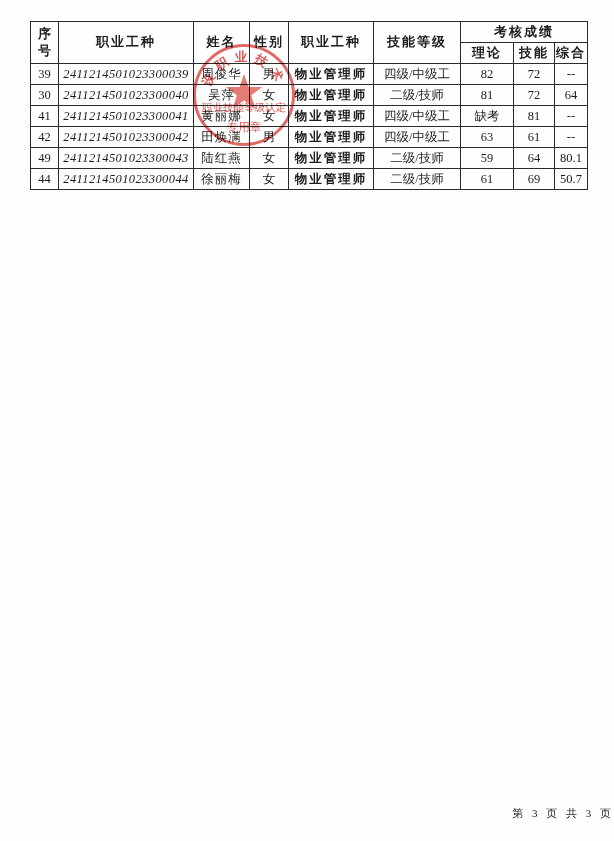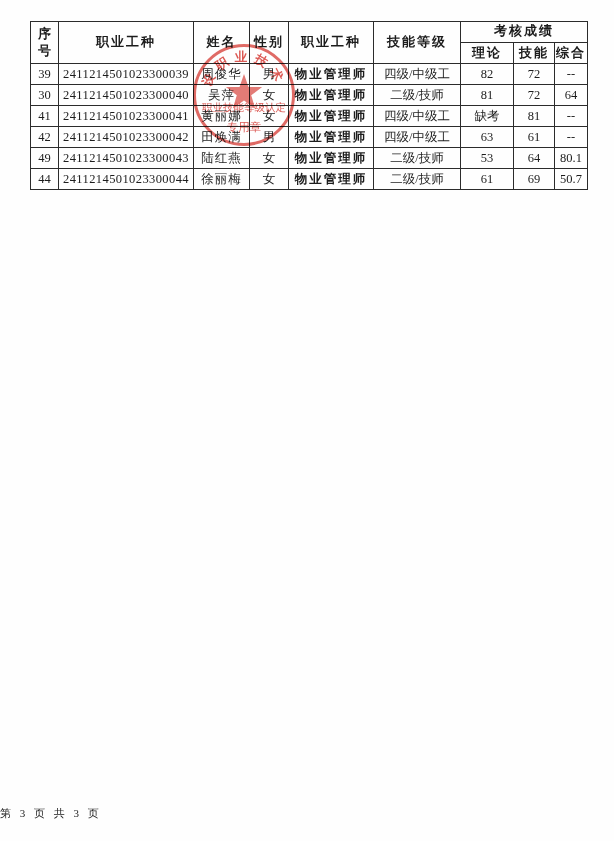--- a/index.html
+++ b/index.html
@@ -32,53 +32,54 @@
     height:20px;
     line-height:1.15;
     overflow:hidden;
     white-space:nowrap;
   }
   table.results th{
     font-weight:bold;
     font-size:13px;
     letter-spacing:2px;
   }
-  th.group-header{letter-spacing:4px;height:19px;font-family:Liberation Mono, monospace;}
+  th.group-header{letter-spacing:4px;height:19px;}
   th.sub-header{height:19px;letter-spacing:1px;}
   th.th-no span{
     display:inline-block;
     width:1.05em;
     white-space:normal;
     word-break:break-all;
     line-height:1.3;
     letter-spacing:0;
   }
   td.cell-ticket{
     text-align:left;
     padding-left:6px;
     letter-spacing:0.4px;
     font-size:12.5px;
+    font-style:italic;
   }
   td.cell-occupation{letter-spacing:2px;font-weight:bold;}
   td.cell-name{letter-spacing:1px;}
   
   .seal{
     position:absolute;
     left:192px;top:43px;
     width:106px;height:106px;
     mix-blend-mode:multiply;
     opacity:0.88;
     pointer-events:none;
   }
   
   .footer{
     position:absolute;
     left:0;top:806px;
     width:100%;
-    text-align:left;
+    text-align:right;
     font-size:11px;
     letter-spacing:3px;
     color:#222;
   }
 </style>
 </head>
 <body>
 
 <div class="page">
 
@@ -159,21 +160,21 @@
       <td class="cell-overall">--</td>
     </tr>
 
     <tr>
       <td class="cell-no">49</td>
       <td class="cell-ticket">2411214501023300043</td>
       <td class="cell-name">陆红燕</td>
       <td class="cell-gender">女</td>
       <td class="cell-occupation">物业管理师</td>
       <td class="cell-level">二级/技师</td>
-      <td class="cell-theory">53</td>
+      <td class="cell-theory">59</td>
       <td class="cell-skill">64</td>
       <td class="cell-overall">80.1</td>
     </tr>
 
     <tr>
       <td class="cell-no">44</td>
       <td class="cell-ticket">2411214501023300044</td>
       <td class="cell-name">徐丽梅</td>
       <td class="cell-gender">女</td>
       <td class="cell-occupation">物业管理师</td>

